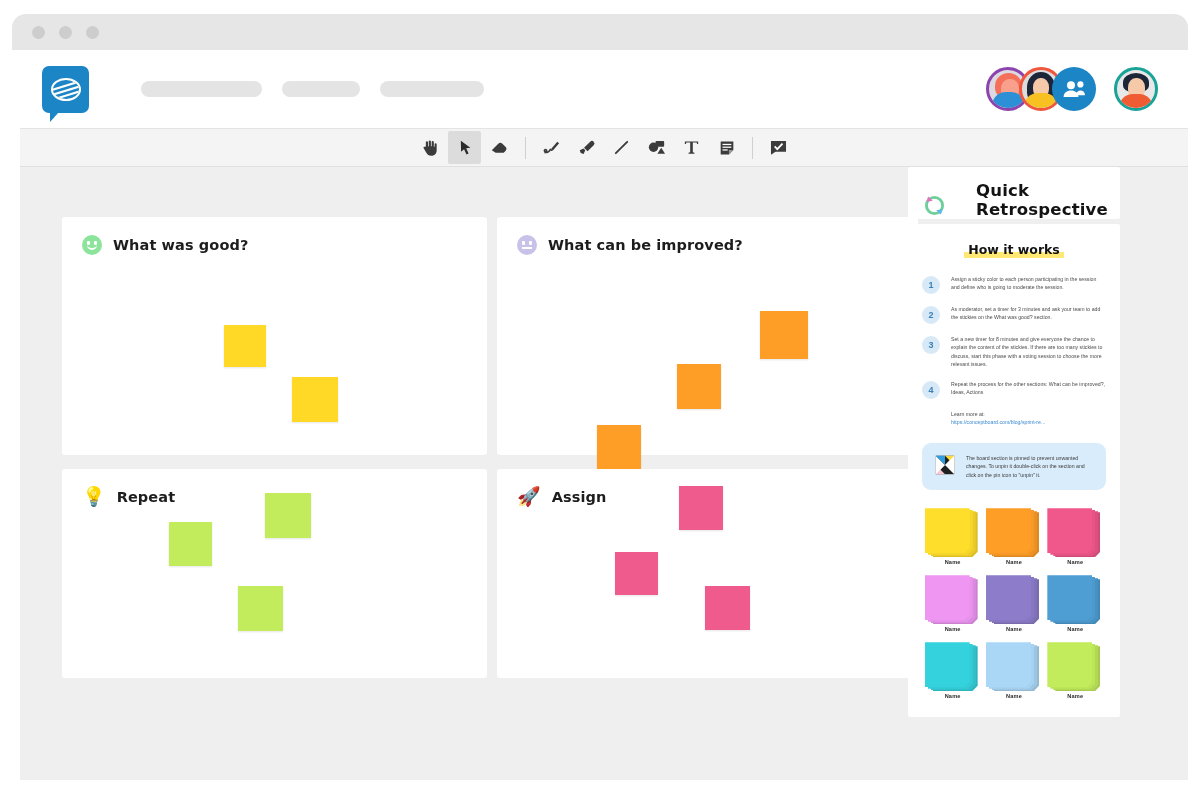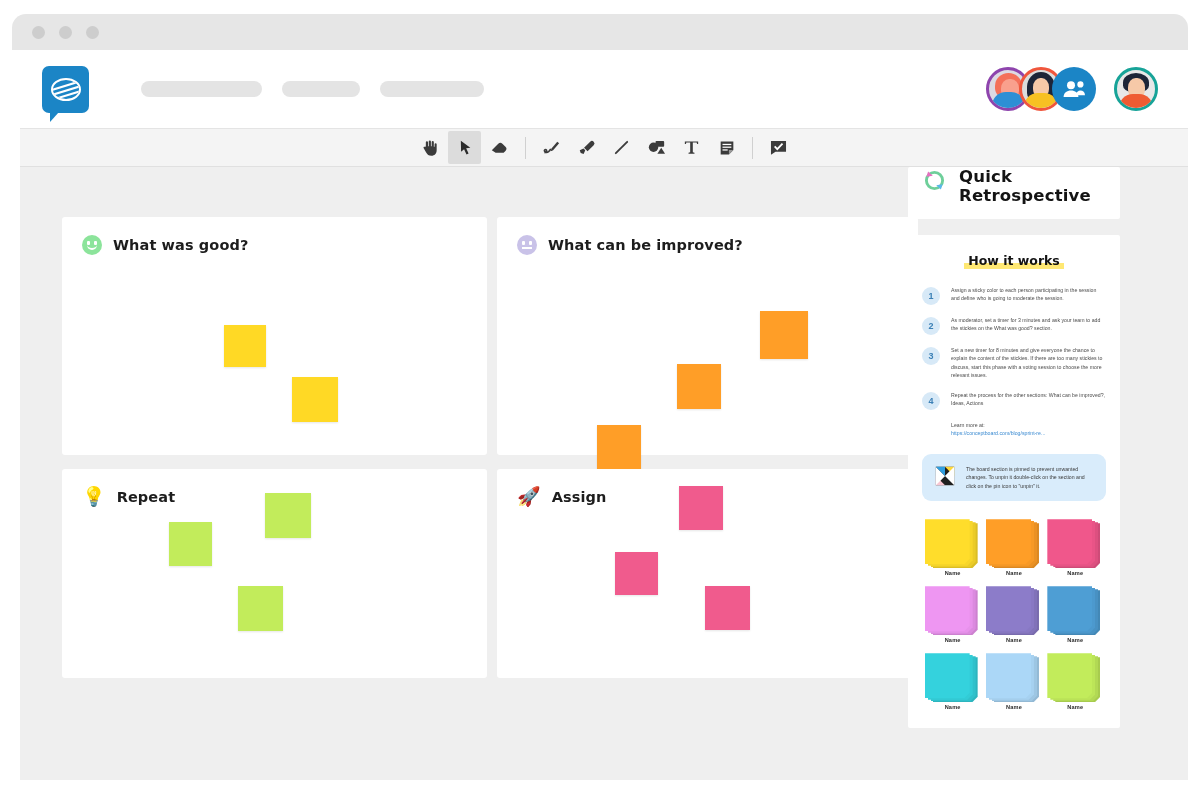--- a/index.html
+++ b/index.html
@@ -180,32 +180,32 @@
   .sticky {
     position: absolute;
     box-shadow: 0 1px 2px rgba(0,0,0,.10);
   }
 
   
   .panel { position: absolute; left: 908px; top: 50px; width: 212px; }
   .panel-head {
     background: #ffffff;
     height: 52px;
-    display: flex; align-items: flex-start; gap: 11px;
+    display: flex; align-items: flex-end; gap: 28px;
     padding-left: 13px;
     border-radius: 2px;
   }
   .retro-icon { width: 27px; height: 27px; position: relative; flex: none; }
   .panel-title {
     font-family: "DejaVu Sans", sans-serif;
     font-weight: bold; font-size: 16.5px; color: #131313;
     letter-spacing: .2px;
   }
   .panel-body {
-    margin-top: 16px;
+    margin-top: 5px;
     background: #ffffff;
     padding: 18px 14px 18px 14px;
     border-radius: 2px;
     min-height: 452px;
   }
   .how-title {
     font-family: "DejaVu Sans", sans-serif;
     font-weight: bold; font-size: 12.5px; color: #131313;
     text-align: center;
     display: block;

